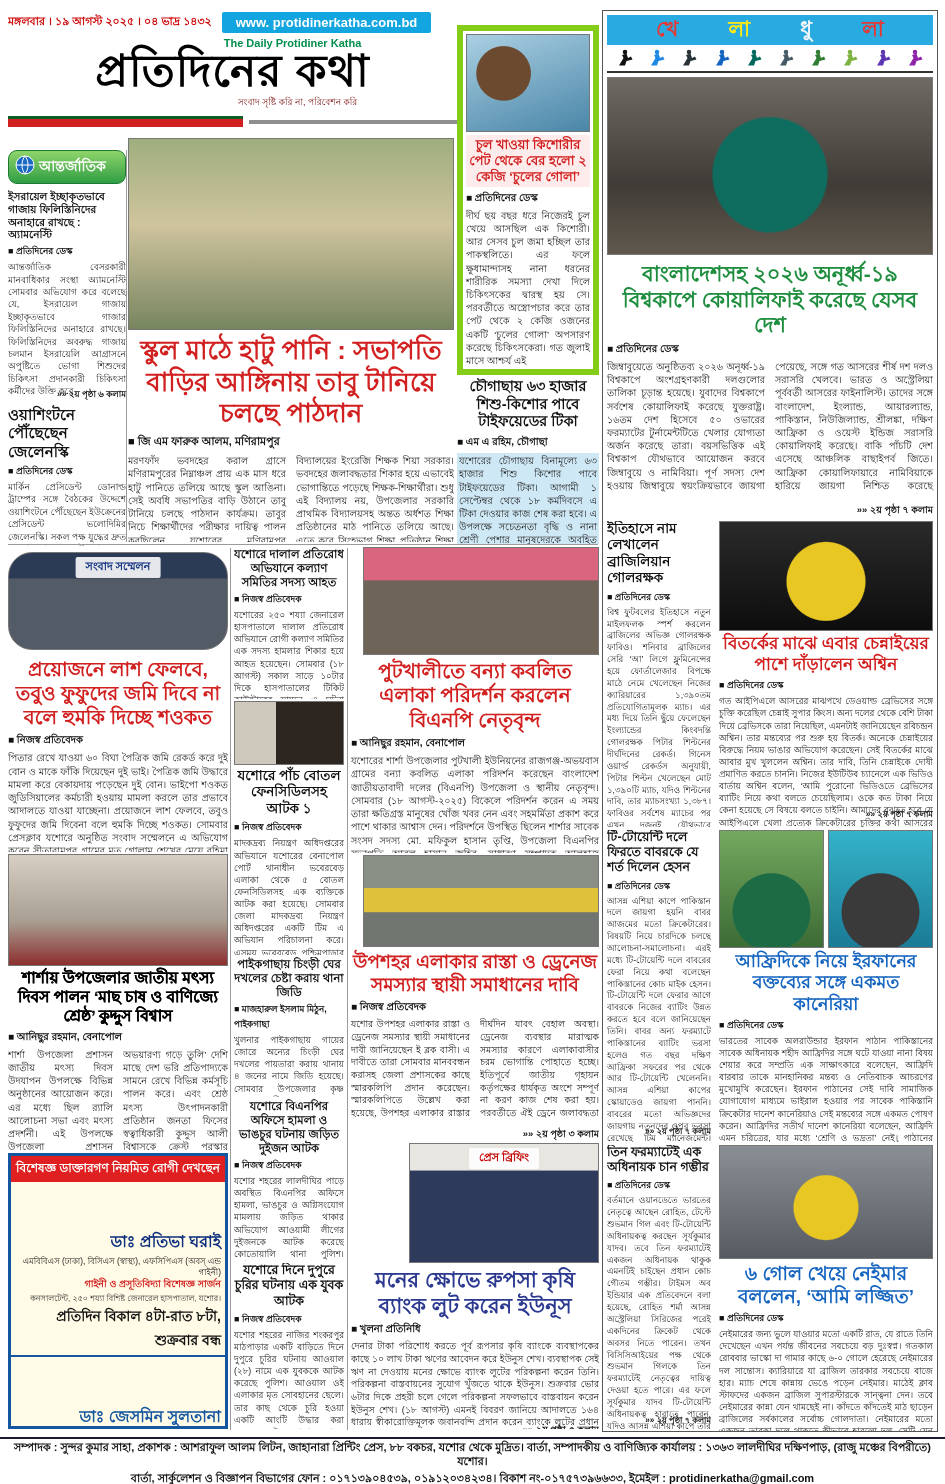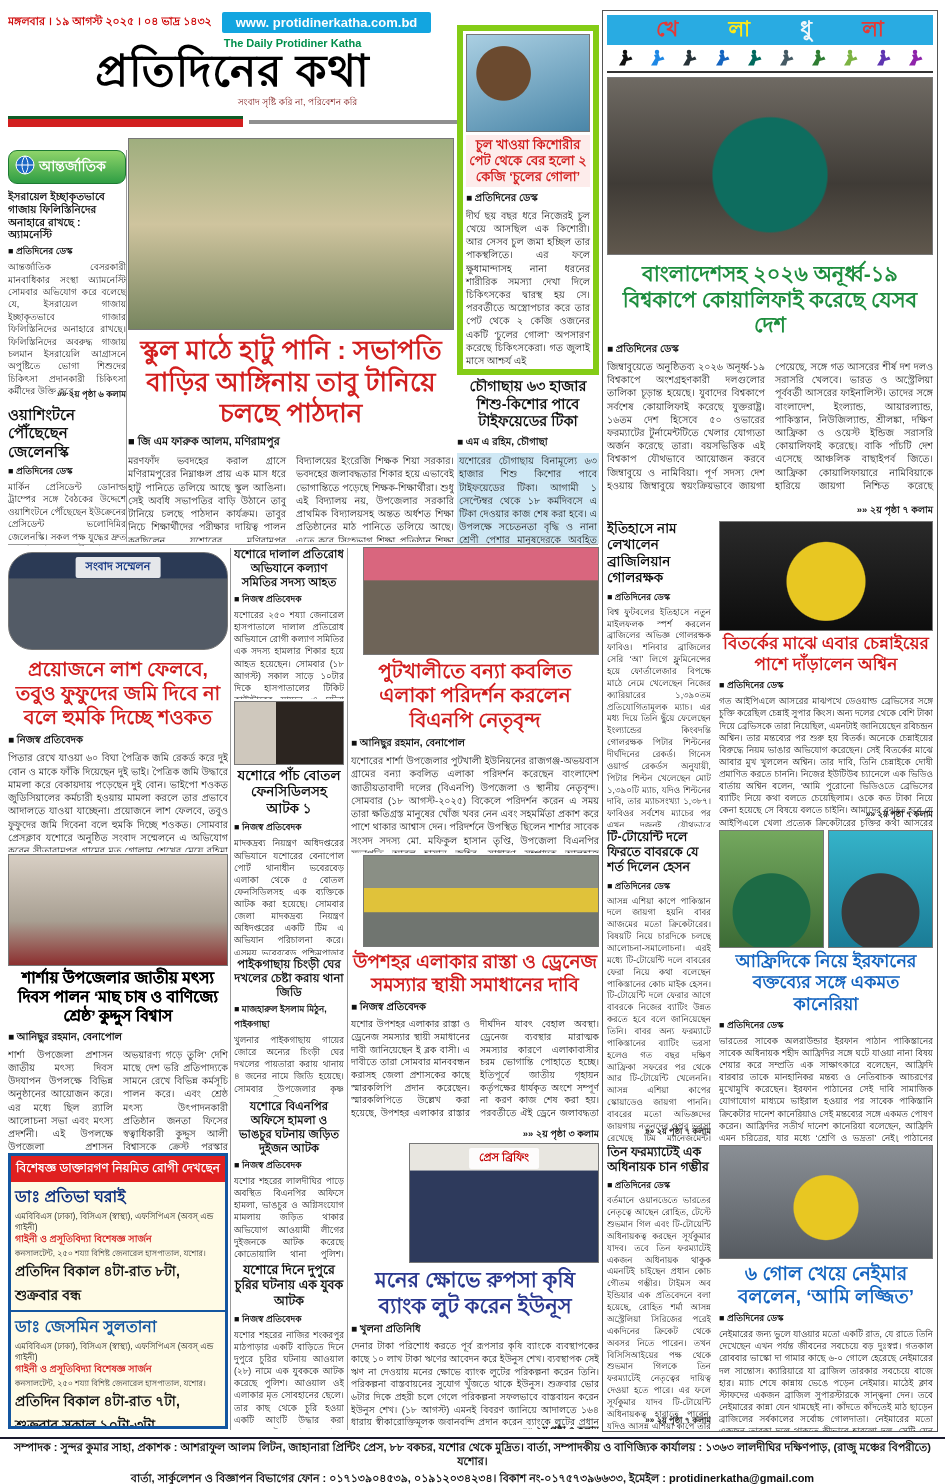--- a/index.html
+++ b/index.html
@@ -54,21 +54,21 @@
   
   .sports{border-left:1.5px solid #555;border-right:1.5px solid #555;border-top:1.5px solid #555;border-bottom:1.5px solid #555;padding:4px;box-sizing:border-box;background:#fff;}
   .sports-banner{background:#29abe2;height:30px;display:flex;align-items:center;justify-content:space-around;padding:0 24px;}
   .sports-banner span{font-size:21px;font-weight:800;}
   .sl-0{color:#e53935;} .sl-1{color:#ffe818;} .sl-2{color:#f2f7fa;} .sl-3{color:#e53935;}
   .sil-strip{height:26px;display:flex;align-items:center;justify-content:space-around;border-bottom:2px solid #333;padding:0 2px;}
   .srow{display:flex;gap:8px;}
   
   .adbox{border:3px solid #1456a0;box-sizing:border-box;background:#fffbe6;display:flex;flex-direction:column;}
   .ad-banner{background:#e02020;color:#fff;font-weight:800;font-size:12px;text-align:center;padding:3px 2px;}
-  .doc{border-bottom:2px solid #1456a0;padding:2px 4px;text-align:left;}
+  .doc{border-bottom:2px solid #1456a0;padding:2px 4px;text-align:right;margin-top:45px;}
   .doc-name{color:#0d2f7e;font-weight:800;font-size:16px;}
   .doc-name.d2{color:#1456a0;}
   .doc-quals{font-size:8.4px;color:#222;line-height:1.25;}
   .doc-spec{color:#d21f1f;font-weight:bold;font-size:9.5px;}
   .doc-spec.ylw{background:#ffe818;display:inline-block;padding:0 3px;}
   .doc-org{font-size:8px;color:#333;}
   .doc-hours{font-size:14px;font-weight:bold;color:#111;}
   
   .footer{border-top:2.5px solid #1a1a2e;text-align:center;font-size:11px;font-weight:bold;color:#111;
       display:flex;flex-direction:column;justify-content:center;gap:3px;line-height:1.3;}

